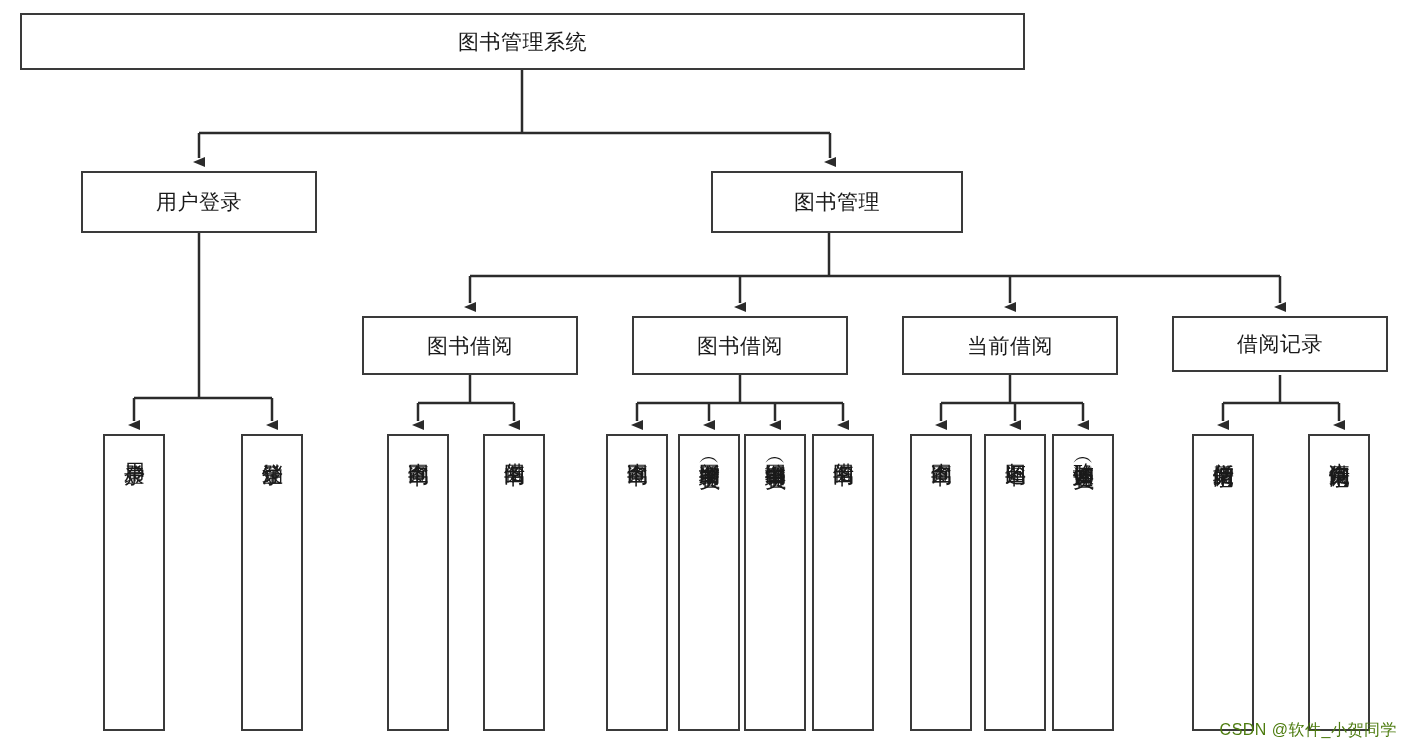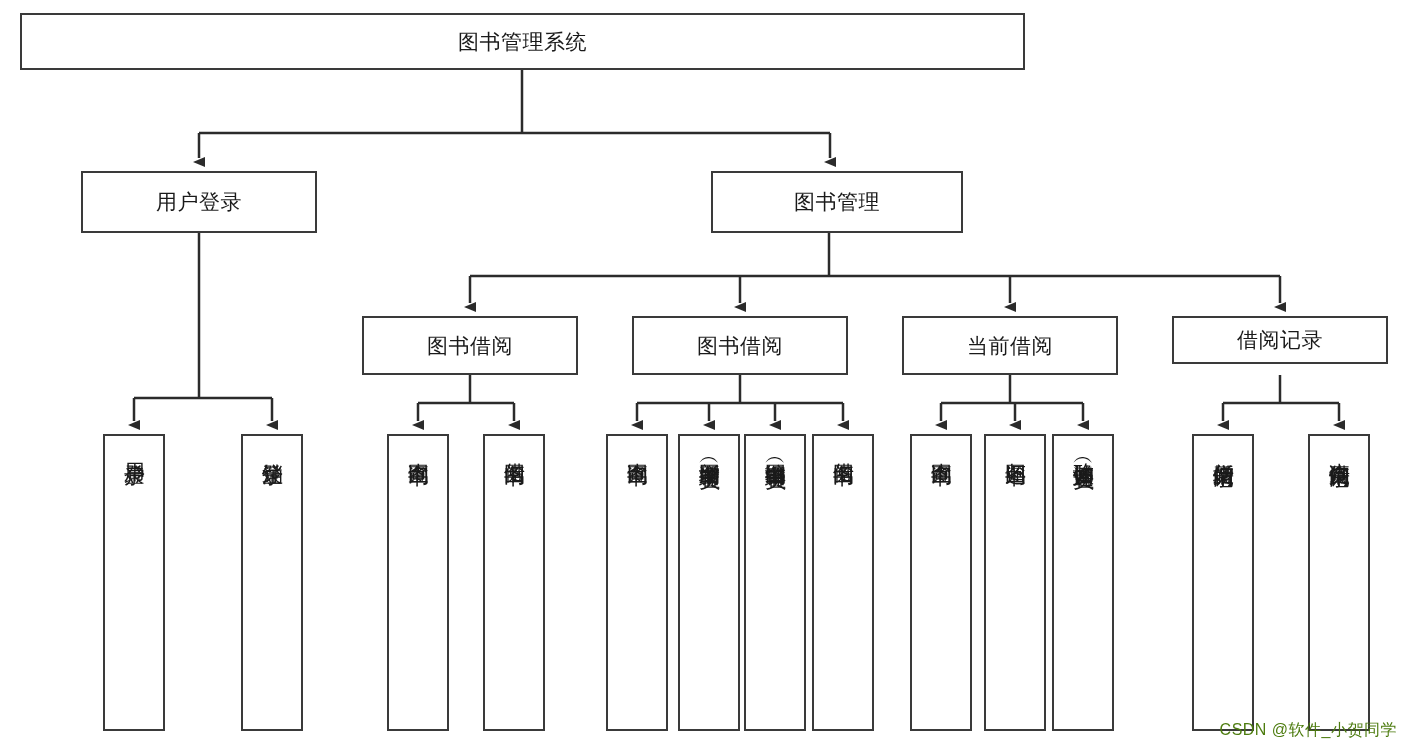--- a/index.html
+++ b/index.html
@@ -130,21 +130,21 @@
 
   <div class="node h" style="left: 362px; top: 316px; width: 216px; height: 59px;">
       <span>图书借阅</span>
     </div>
   <div class="node h" style="left: 632px; top: 316px; width: 216px; height: 59px;">
       <span>图书借阅</span>
     </div>
   <div class="node h" style="left: 902px; top: 316px; width: 216px; height: 59px;">
       <span>当前借阅</span>
     </div>
-  <div class="node h" style="left: 1172px; top: 316px; width: 216px; height: 48px;">
+  <div class="node h" style="left: 1172px; top: 316px; width: 216px; height: 56px;">
       <span>借阅记录</span>
     </div>
 
   <div class="node v" style="left: 103px; top: 434px; width: 62px; height: 297px;">
       <span class="vtext">用户登录</span>
     </div>
   <div class="node v" style="left: 241px; top: 434px; width: 62px; height: 297px;">
       <span class="vtext">注销登录</span>
     </div>
   <div class="node v" style="left: 387px; top: 434px; width: 62px; height: 297px;">

